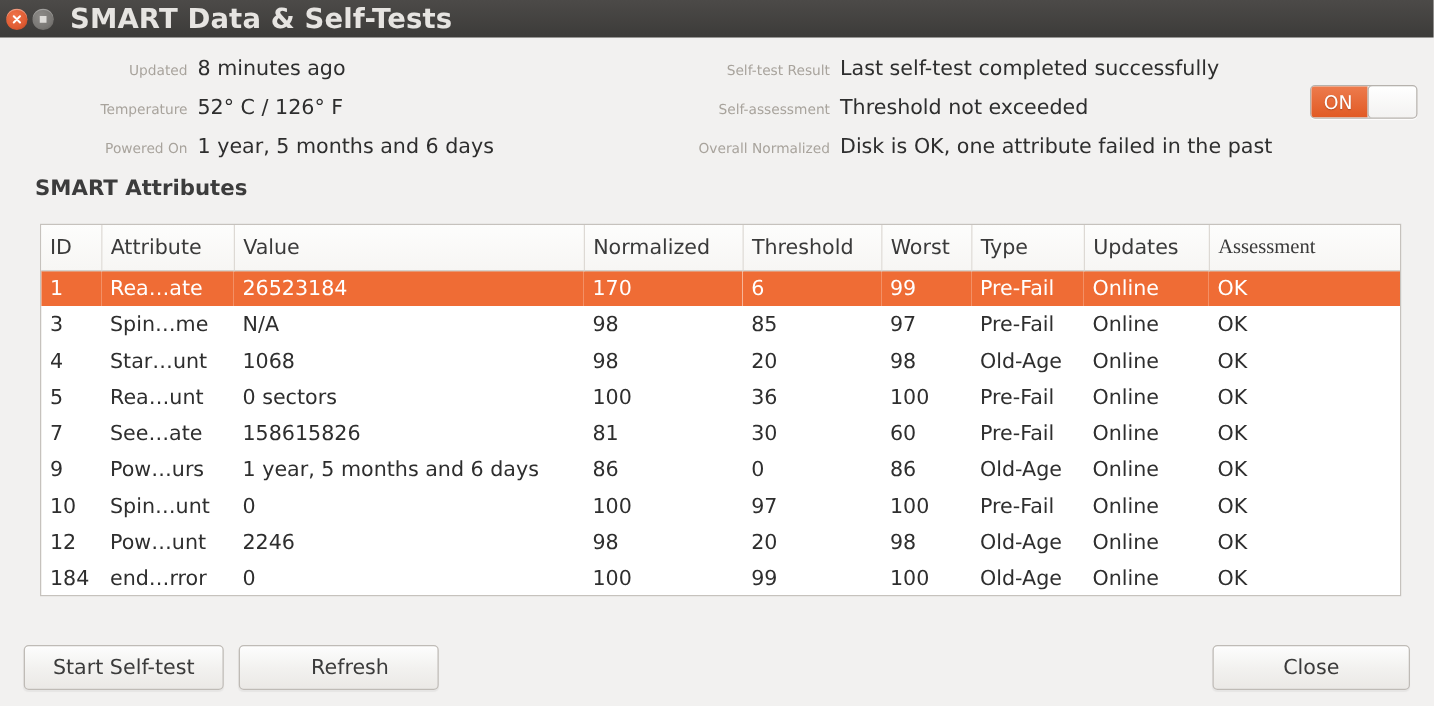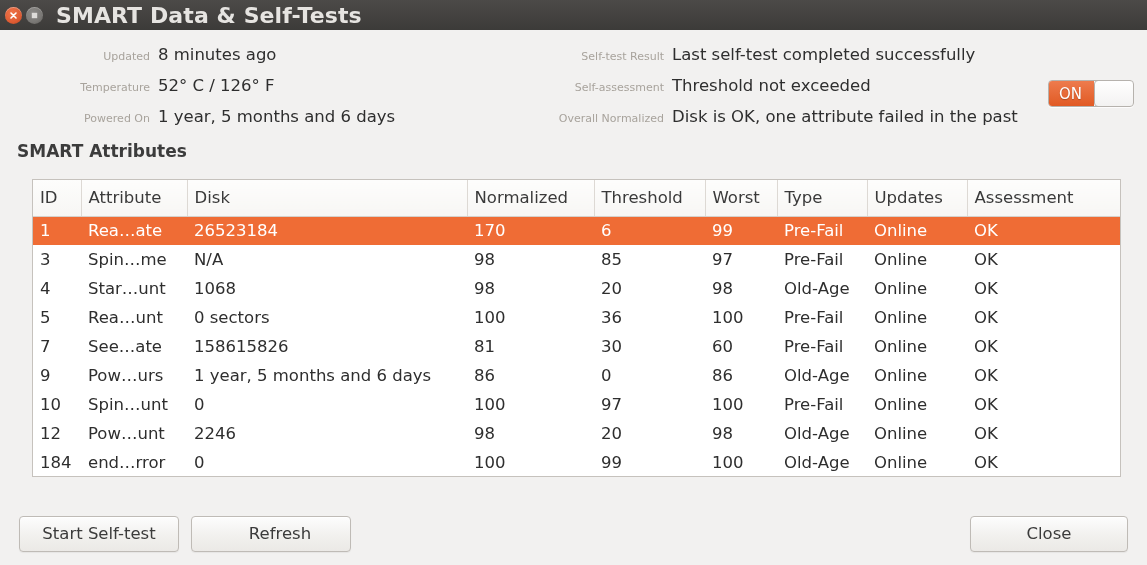--- a/index.html
+++ b/index.html
@@ -76,21 +76,21 @@
   .val {
     color: #2e2e2e;
     font-size: 16.5px;
     white-space: nowrap;
     line-height: 29px;
   }
 
   
   .toggle-wrap {
     position: absolute;
-    right: 13px; top: 50px;
+    right: 13px; top: 38px;
     width: 86px; height: 43px;
   }
   .toggle {
     width: 86px; height: 27px;
     border: 1px solid #b6b2ad;
     border-radius: 4px;
     background: #fafafa;
     display: flex; align-items: stretch;
     overflow: hidden;
     box-shadow: 0 1px 0 rgba(255,255,255,.8);
@@ -111,21 +111,21 @@
     border-radius: 4px;
     margin: -1px -1px -1px 0;
   }
 
   
   .section-title {
     font-size: 17px;
     font-weight: bold;
     color: #3c3c3c;
     margin-top: 8px;
-    margin-left: 4px;
+    margin-left: 15px;
   }
 
   
   .table-frame {
     margin-top: 18px;
     margin-left: 19px;
     margin-right: 13px;
     border: 1px solid #c6c2bd;
     background: #ffffff;
     height: 298px;
@@ -142,21 +142,21 @@
     font-weight: normal;
     color: #3a3a3a;
     text-align: left;
     padding: 5px 7px 6px 7px;
     height: 36px;
     border-right: 1px solid #ddd9d4;
     border-bottom: 1px solid #d5d1cc;
     white-space: nowrap;
     overflow: hidden;
   }
-  table.smart thead th:last-child { border-right: none; }
+  table.smart thead th:last-child { border-right: none; font-family: Liberation Serif, serif; }
   table.smart tbody td {
     padding: 2px 7px;
     height: 29px;
     color: #2e2e2e;
     white-space: nowrap;
     overflow: hidden;
     text-overflow: ellipsis;
     border: none;
   }
   table.smart tbody tr.selected td {
@@ -257,21 +257,21 @@
           <col class="c-th">
             <col class="c-wo">
             <col class="c-ty">
             <col class="c-up">
             <col class="c-as">
         </colgroup>
         <thead>
           <tr>
             <th>ID</th>
             <th>Attribute</th>
-            <th>Disk</th>
+            <th>Value</th>
             <th>Normalized</th>
             <th>Threshold</th>
             <th>Worst</th>
             <th>Type</th>
             <th>Updates</th>
             <th>Assessment</th>
           </tr>
         </thead>
         <tbody id="tbody">
             <tr class="selected">

